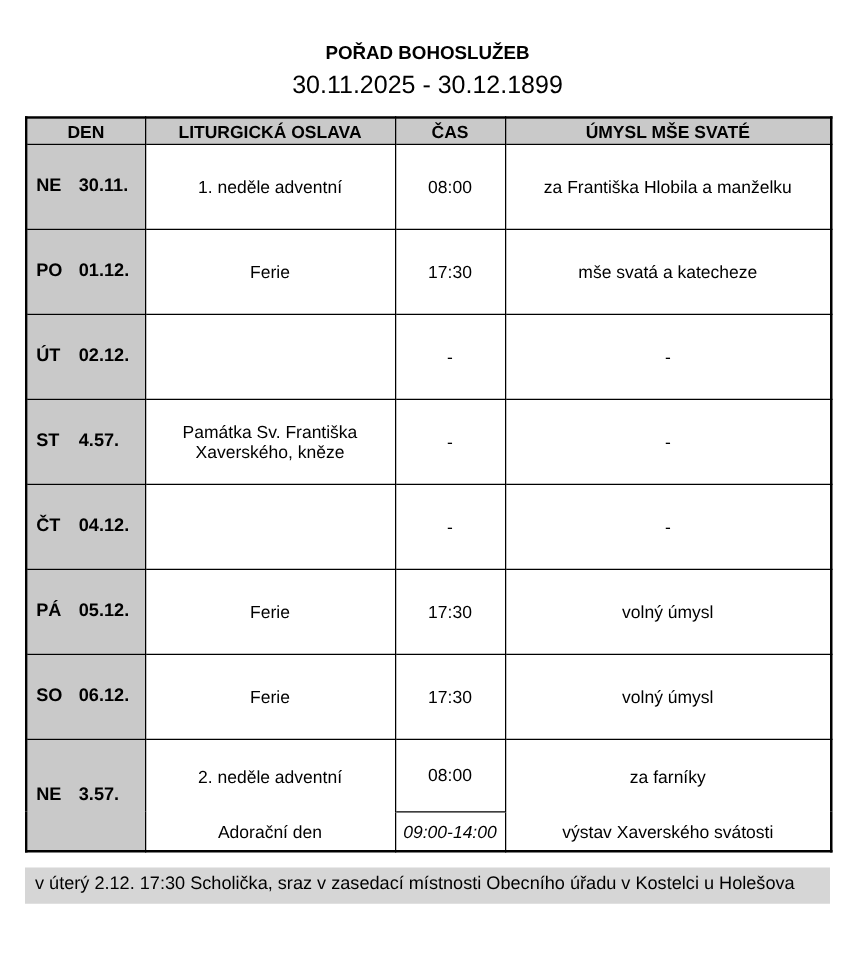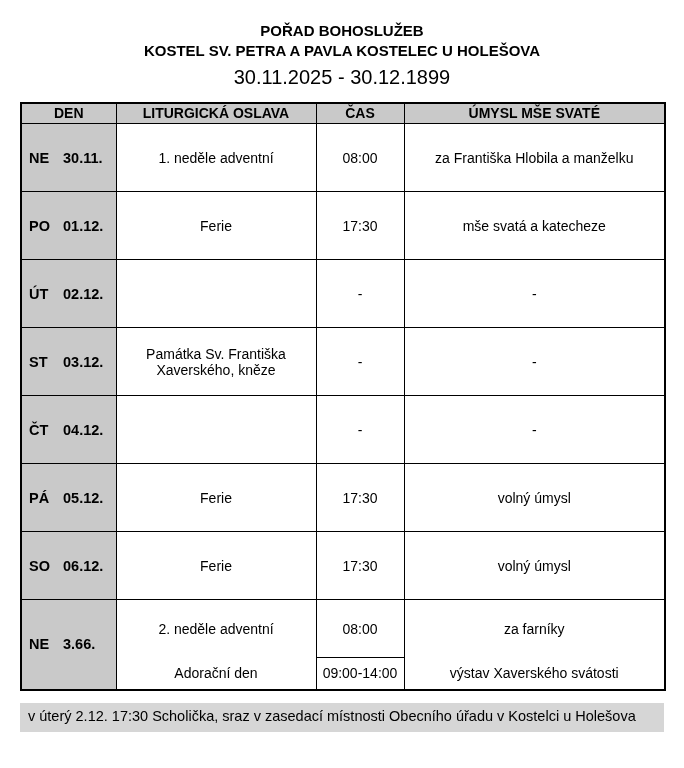--- a/index.html
+++ b/index.html
@@ -7,21 +7,21 @@
     margin: 0;
     padding: 0;
     background: #ffffff;
     width: 684px;
     height: 768px;
     font-family: "Liberation Sans", sans-serif;
     color: #000;
   }
   .doc-header {
     text-align: center;
-    padding-top: 21px;
+    padding-top: 33px;
     line-height: 1.35;
   }
   .doc-title, .doc-subtitle {
     font-weight: bold;
     font-size: 15px;
   }
   .doc-daterange {
     font-size: 20px;
     margin-top: 2px;
   }
@@ -52,36 +52,35 @@
     text-align: left;
     padding-left: 7px;
     font-size: 14.5px;
   }
   .schedule td.den .day { display: inline-block; min-width: 30px; }
   tr.data-row { height: 68px; }
   tr.sub1 { height: 58px; }
   tr.sub1 td { border-bottom: none; }
   tr.sub2 { height: 32px; padding-left: 32px; }
   tr.sub2 td { border-top: none; }
-  tr.sub2 td.keepline { border-top: 1px solid var(--border, #000); }
+  tr.sub2 td.keepline { border-top: 1px solid var(--border, #000); font-style: italic; }
   .footer-note {
     margin: 12px 20px 0 20px;
     background: var(--note-bg, #d6d6d6);
     font-size: 14.5px;
     line-height: 1.45;
     padding: 3px 8px 5px 8px;
     text-align: left;
   }
 </style>
 </head>
 <body>
 
 <div class="doc-header">
   <div class="doc-title">POŘAD BOHOSLUŽEB</div>
-  <div class="doc-subtitle">KOSTEL SV. PETRA A PAVLA KOSTELEC U HOLEŠOVA</div>
   <div class="doc-daterange">30.11.2025 - 30.12.1899</div>
 </div>
 
 <table class="schedule">
   <colgroup>
     <col style="width:95px">
     <col style="width:200px">
     <col style="width:88px">
     <col style="width:261px">
   </colgroup>
@@ -117,21 +116,21 @@
         <span class="day">ÚT</span>
         <span>02.12.</span>
       </td>
       <td></td>
       <td>-</td>
       <td>-</td>
     </tr>
     <tr class="data-row">
       <td class="den">
         <span class="day">ST</span>
-        <span>03.12.</span>
+        <span>4.57.</span>
       </td>
       <td>Památka Sv. Františka Xaverského, kněze</td>
       <td>-</td>
       <td>-</td>
     </tr>
     <tr class="data-row">
       <td class="den">
         <span class="day">ČT</span>
         <span>04.12.</span>
       </td>
@@ -153,21 +152,21 @@
         <span class="day">SO</span>
         <span>06.12.</span>
       </td>
       <td>Ferie</td>
       <td>17:30</td>
       <td>volný úmysl</td>
     </tr>
     <tr class="sub1">
       <td class="den" rowspan="2">
         <span class="day">NE</span>
-        <span>3.66.</span>
+        <span>3.57.</span>
       </td>
       <td>2. neděle adventní</td>
       <td>08:00</td>
       <td>za farníky</td>
     </tr>
     <tr class="sub2">
       <td>Adorační den</td>
       <td class="keepline">09:00-14:00</td>
       <td>výstav Xaverského svátosti</td>
     </tr>

